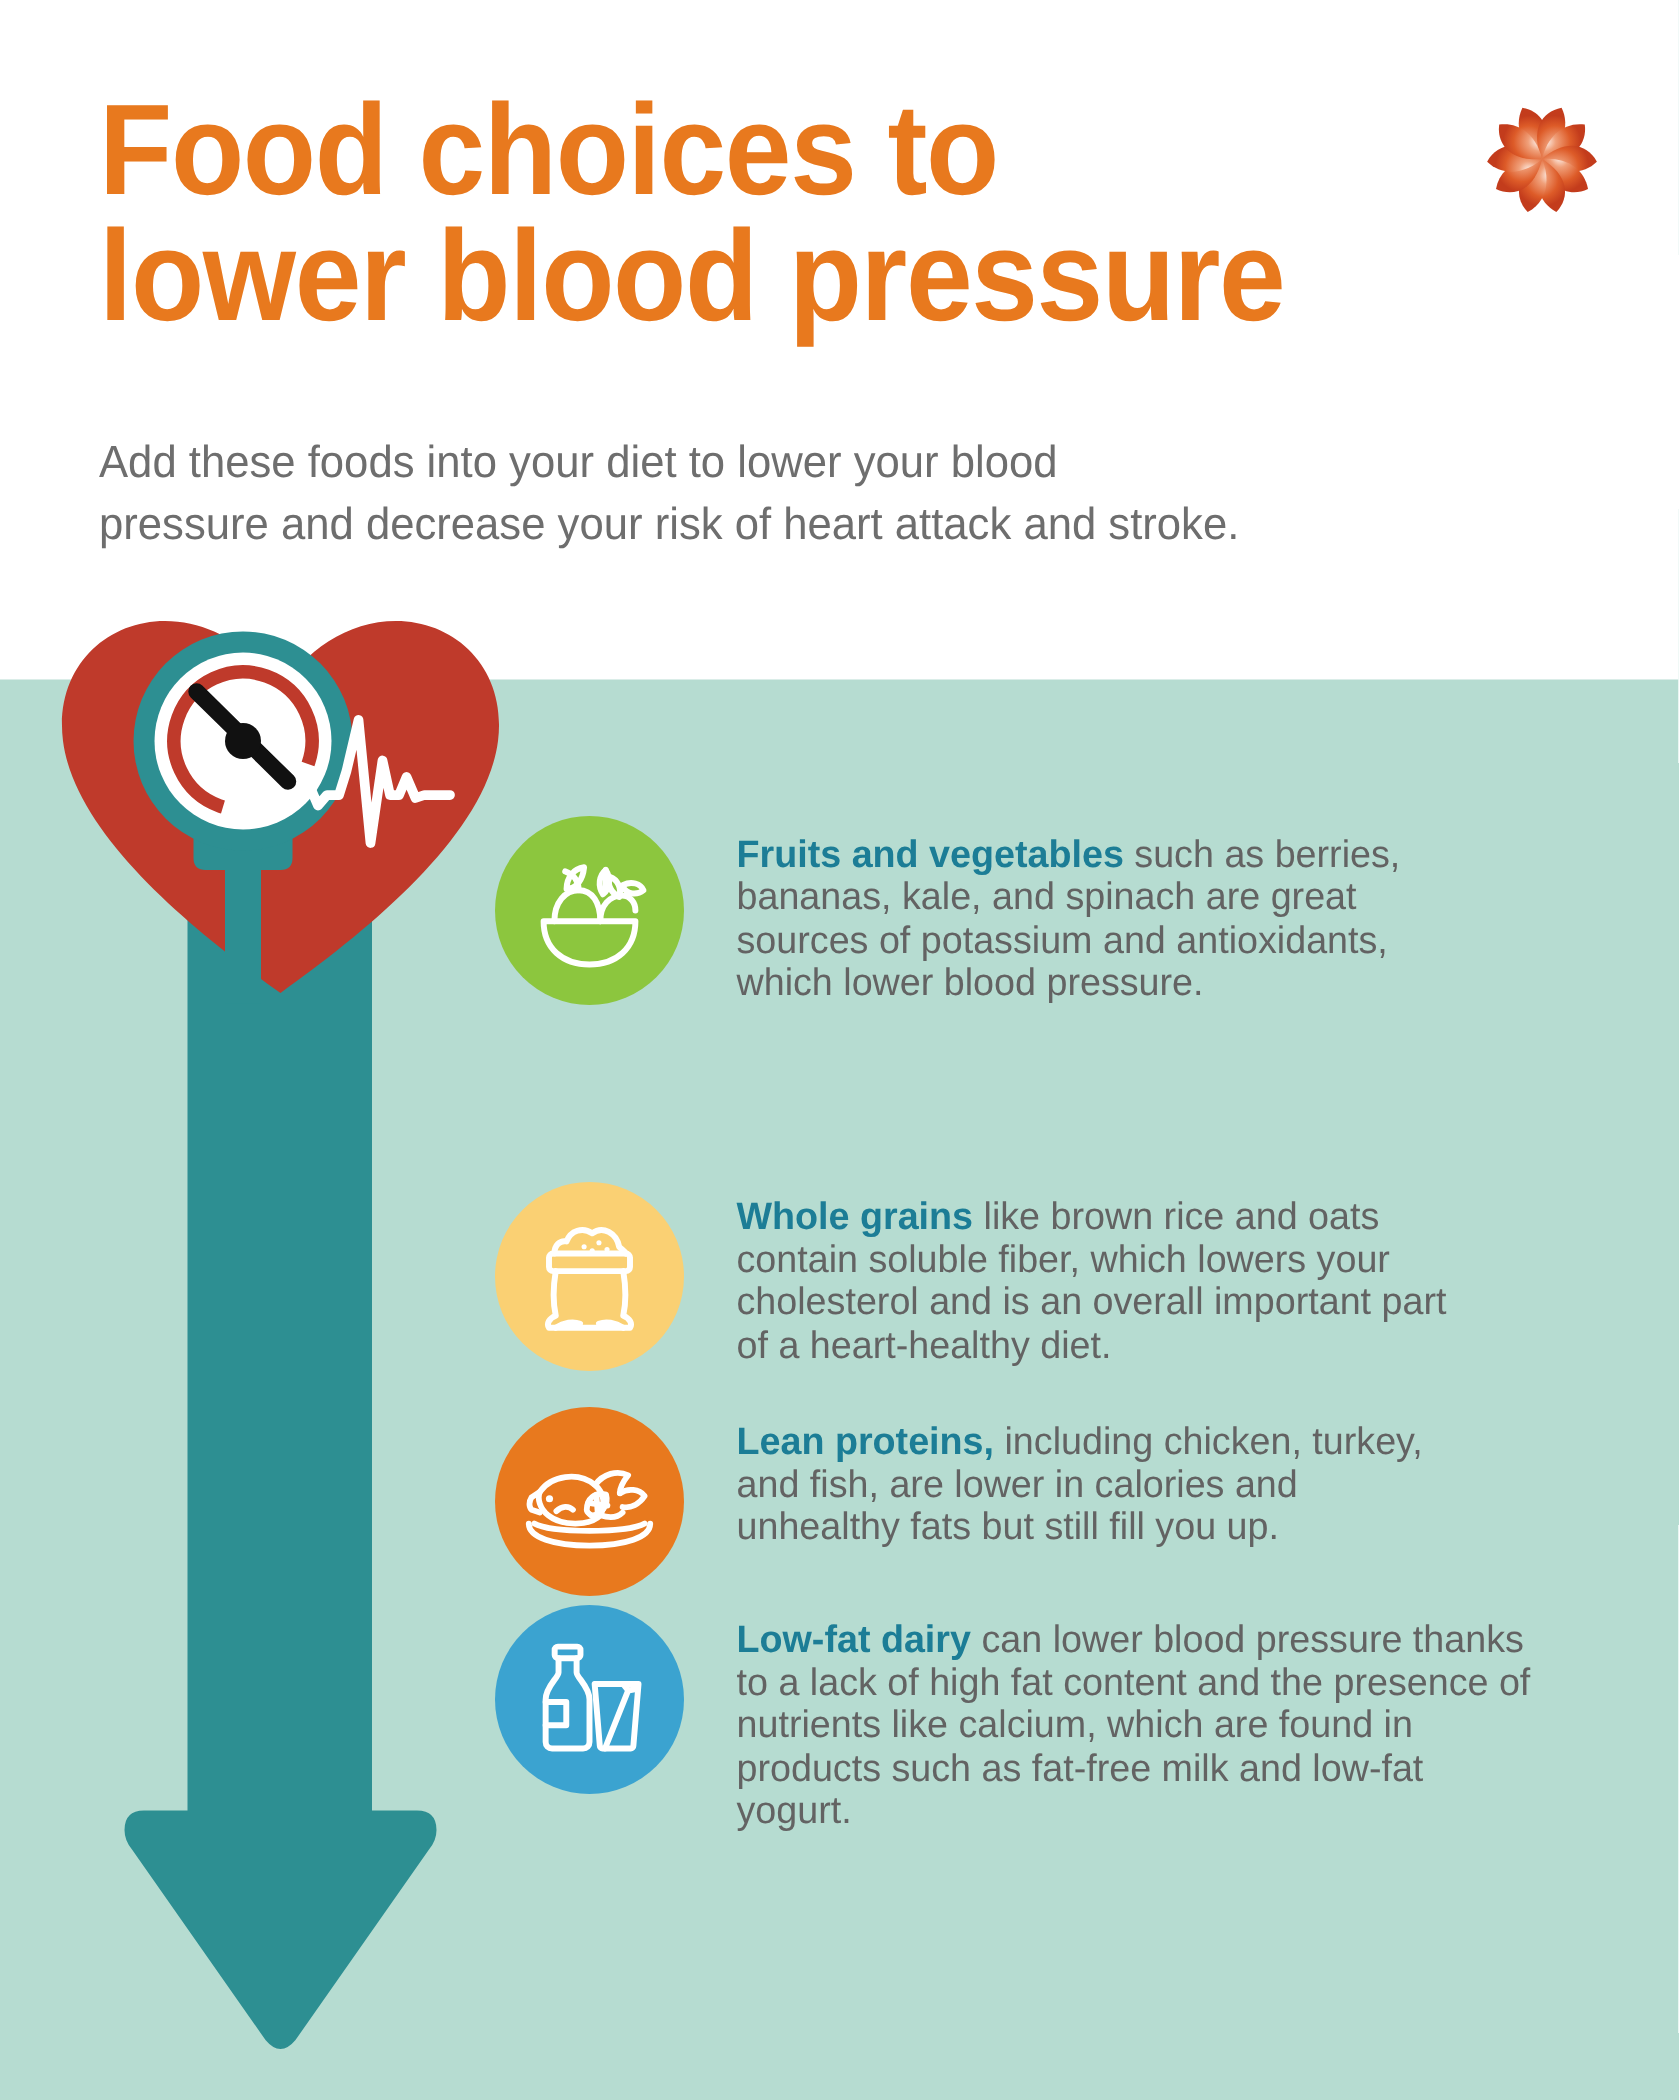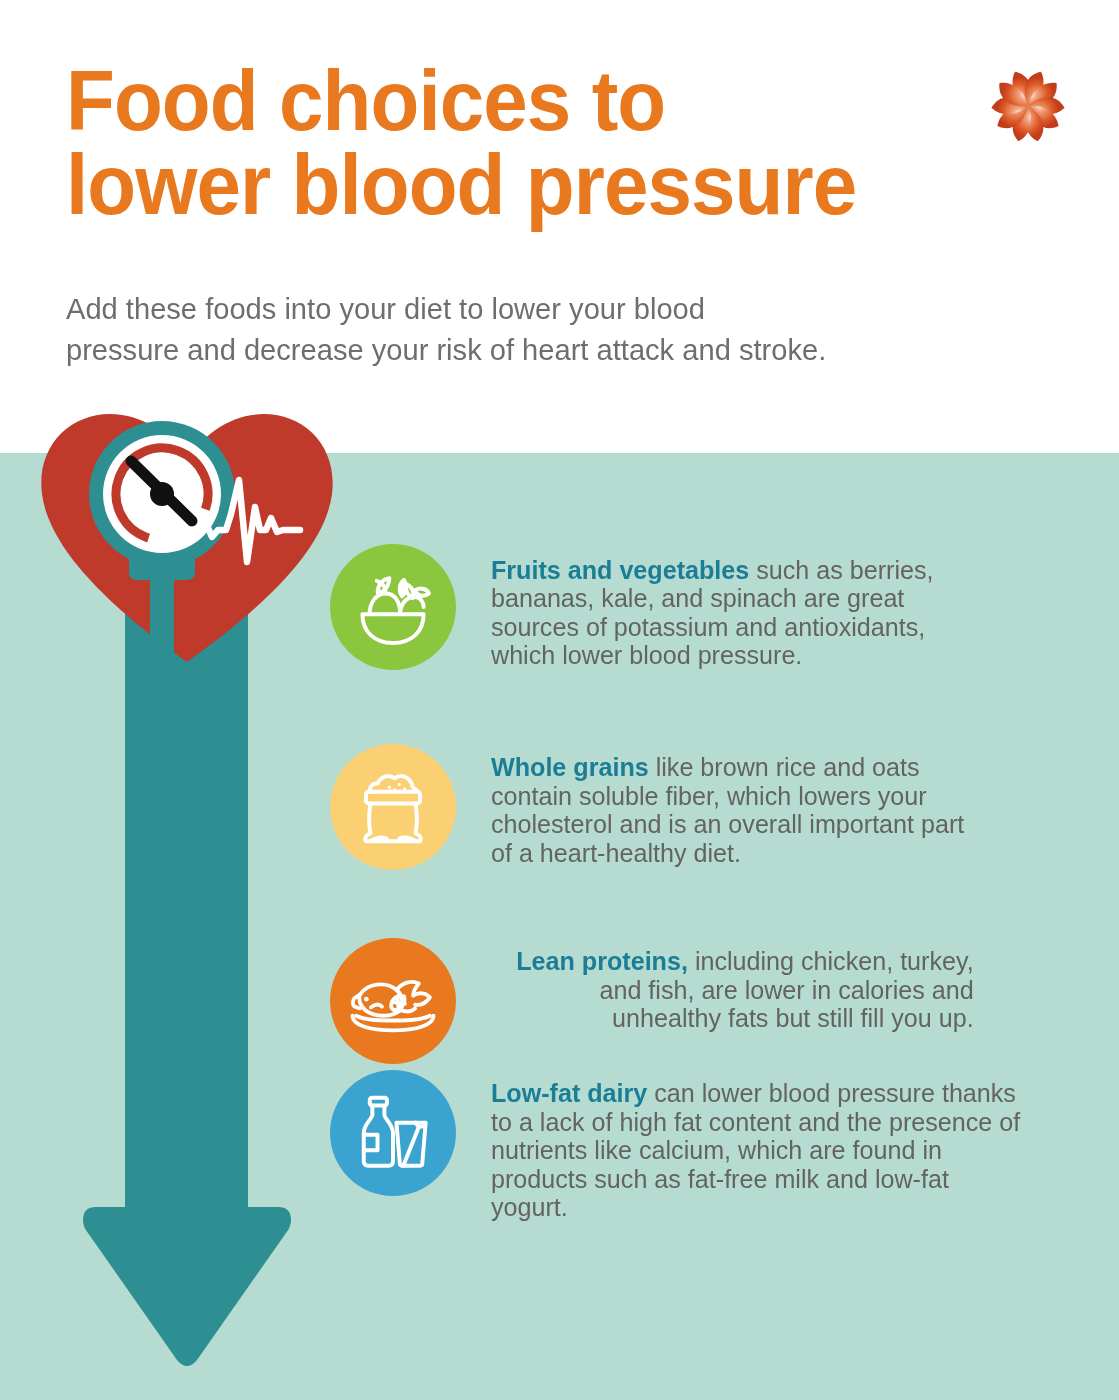--- a/index.html
+++ b/index.html
@@ -117,22 +117,22 @@
     padding-top: 9px;
     transform: scaleX(0.985);
     transform-origin: left top;
   }
   .item-text b {
     color: #1C7D96;
     font-weight: bold;
   }
 
   #item-0 { top: 544px; align-items: flex-end; }
-  #item-1 { top: 744px; }
-  #item-2 { top: 938px; text-align: right; }
+  #item-1 { top: 788px; }
+  #item-2 { top: 938px; }
   #item-3 { top: 1070px; }
 
   #item-0 .item-text { width: 500px; }
   #item-1 .item-text { width: 500px; }
   #item-2 .item-text { width: 490px; }
   #item-3 .item-text { width: 548px; }
 </style>
 </head>
 <body>
 

